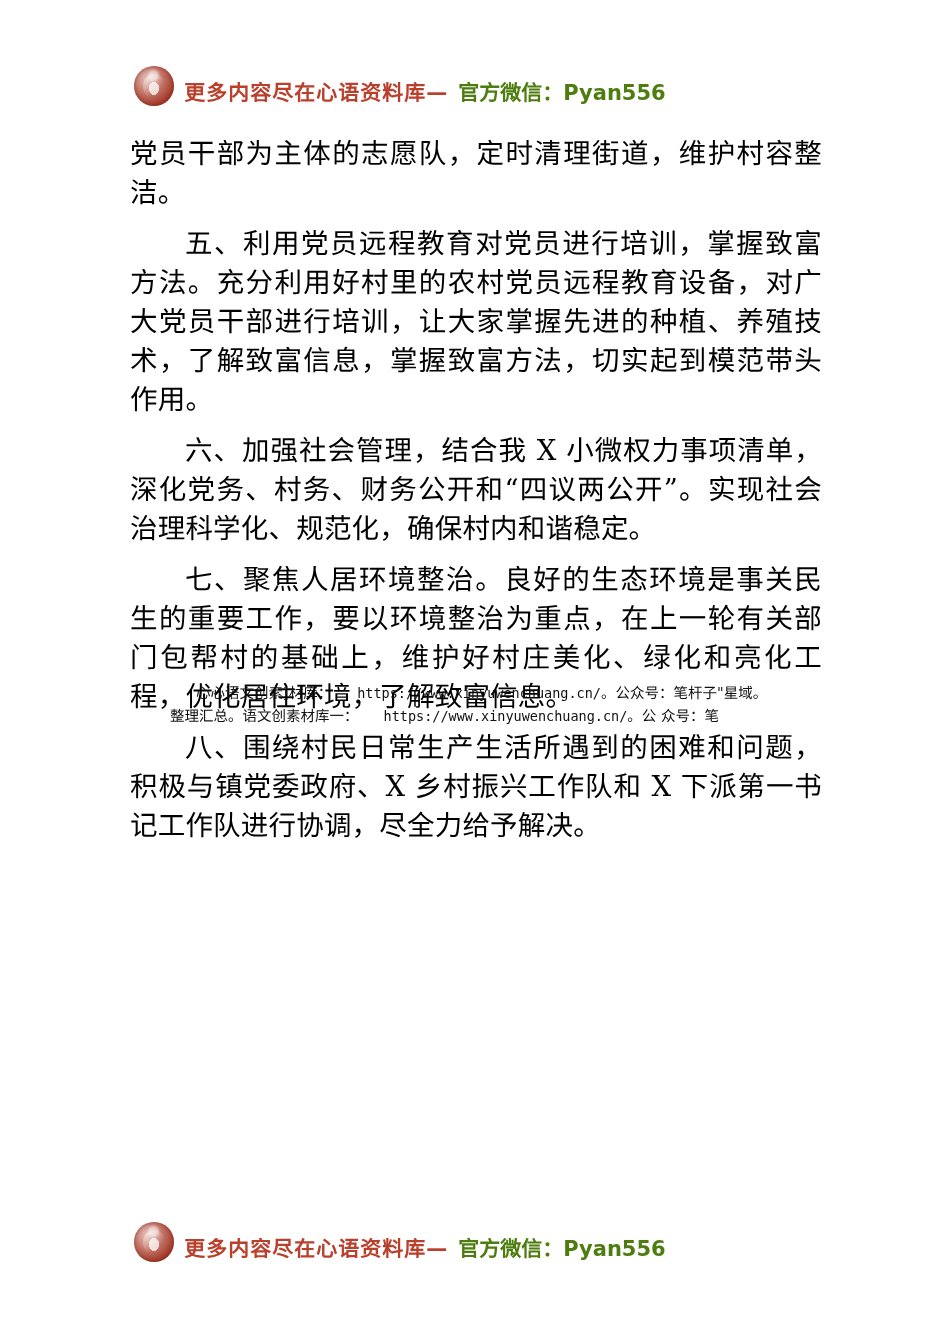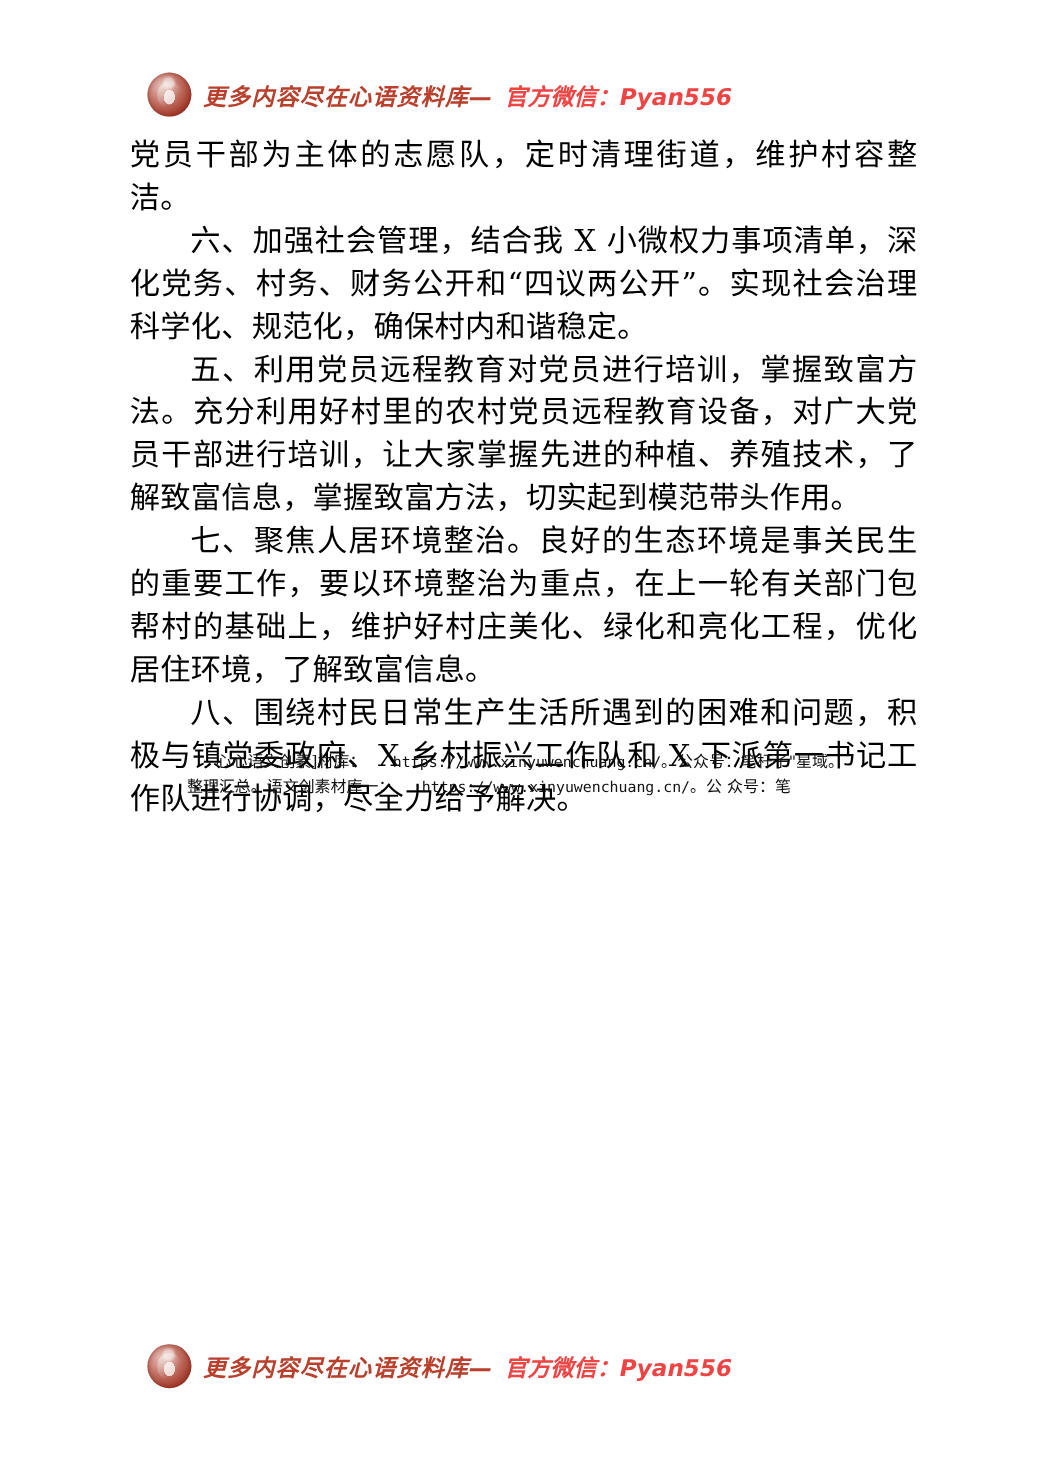--- a/index.html
+++ b/index.html
@@ -22,24 +22,23 @@
     height: 1344px;
     box-sizing: border-box;
   }
 
   
   .banner {
     position: absolute;
     left: 0;
     width: 800px;
     display: flex;
-    align-items: center;
+    align-items: flex-end;
     justify-content: center;
     gap: 10px;
-    font-style: italic;
   }
   .banner-top { top: 66px; }
   .banner-bottom { top: 1222px; }
 
   .banner-logo {
     width: 40px;
     height: 40px;
     border-radius: 50%;
     background: radial-gradient(circle at 35% 32%, #e8c9c2 0%, #c4766a 38%, #a33c2c 72%, #7e2a1d 100%);
     position: relative;
@@ -75,37 +74,37 @@
     font-weight: bold;
     font-size: 21px;
     letter-spacing: 1px;
     color: #b9402c;
     white-space: nowrap;
   }
   .banner-wechat {
     font-family: "DejaVu Sans", "Liberation Sans", sans-serif;
     font-weight: bold;
     font-size: 21px;
-    color: #ef4444;
+    color: #4d7c0f;
     white-space: nowrap;
   }
 
   
   .doc-body {
     position: absolute;
     left: 118px;
     top: 122px;
     width: 716px;
   }
   .para {
     font-size: 27.5px;
     line-height: 39px;
     text-align: justify;
     text-justify: inter-ideograph;
-    margin: 0;
+    margin: 12px;
     letter-spacing: 0.2px;
   }
   .para.indent { text-indent: 2em; }
 
   
   .source-note {
     position: absolute;
     left: 196px;
     top: 682px;
     width: 600px;
@@ -128,22 +127,22 @@
 <div class="page">
 
   <div class="banner banner-top">
     <div class="banner-logo"></div>
     <div class="banner-text">更多内容尽在心语资料库—</div>
     <div class="banner-wechat">官方微信：Pyan556</div>
   </div>
 
   <div class="doc-body">
     <p class="para">党员干部为主体的志愿队，定时清理街道，维护村容整洁。</p>
+    <p class="para indent">五、利用党员远程教育对党员进行培训，掌握致富方法。充分利用好村里的农村党员远程教育设备，对广大党员干部进行培训，让大家掌握先进的种植、养殖技术，了解致富信息，掌握致富方法，切实起到模范带头作用。</p>
     <p class="para indent">六、加强社会管理，结合我 X 小微权力事项清单，深化党务、村务、财务公开和“四议两公开”。实现社会治理科学化、规范化，确保村内和谐稳定。</p>
-    <p class="para indent">五、利用党员远程教育对党员进行培训，掌握致富方法。充分利用好村里的农村党员远程教育设备，对广大党员干部进行培训，让大家掌握先进的种植、养殖技术，了解致富信息，掌握致富方法，切实起到模范带头作用。</p>
     <p class="para indent">七、聚焦人居环境整治。良好的生态环境是事关民生的重要工作，要以环境整治为重点，在上一轮有关部门包帮村的基础上，维护好村庄美化、绿化和亮化工程，优化居住环境，了解致富信息。</p>
     <p class="para indent">八、围绕村民日常生产生活所遇到的困难和问题，积极与镇党委政府、X 乡村振兴工作队和 X 下派第一书记工作队进行协调，尽全力给予解决。</p>
   </div>
 
   <div class="source-note">
     <div><span>心心语文创素]材库：</span><span class="mono">https://www.xinyuwenchuang.cn/</span><span>。公众号：笔杆子"星域。</span></div>
     <div class="l2"><span>整理汇总。语文创素材库一：</span><span class="mono">https://www.xinyuwenchuang.cn/</span><span>。公 众号：笔</span></div>
   </div>
 
   <div class="banner banner-bottom">

